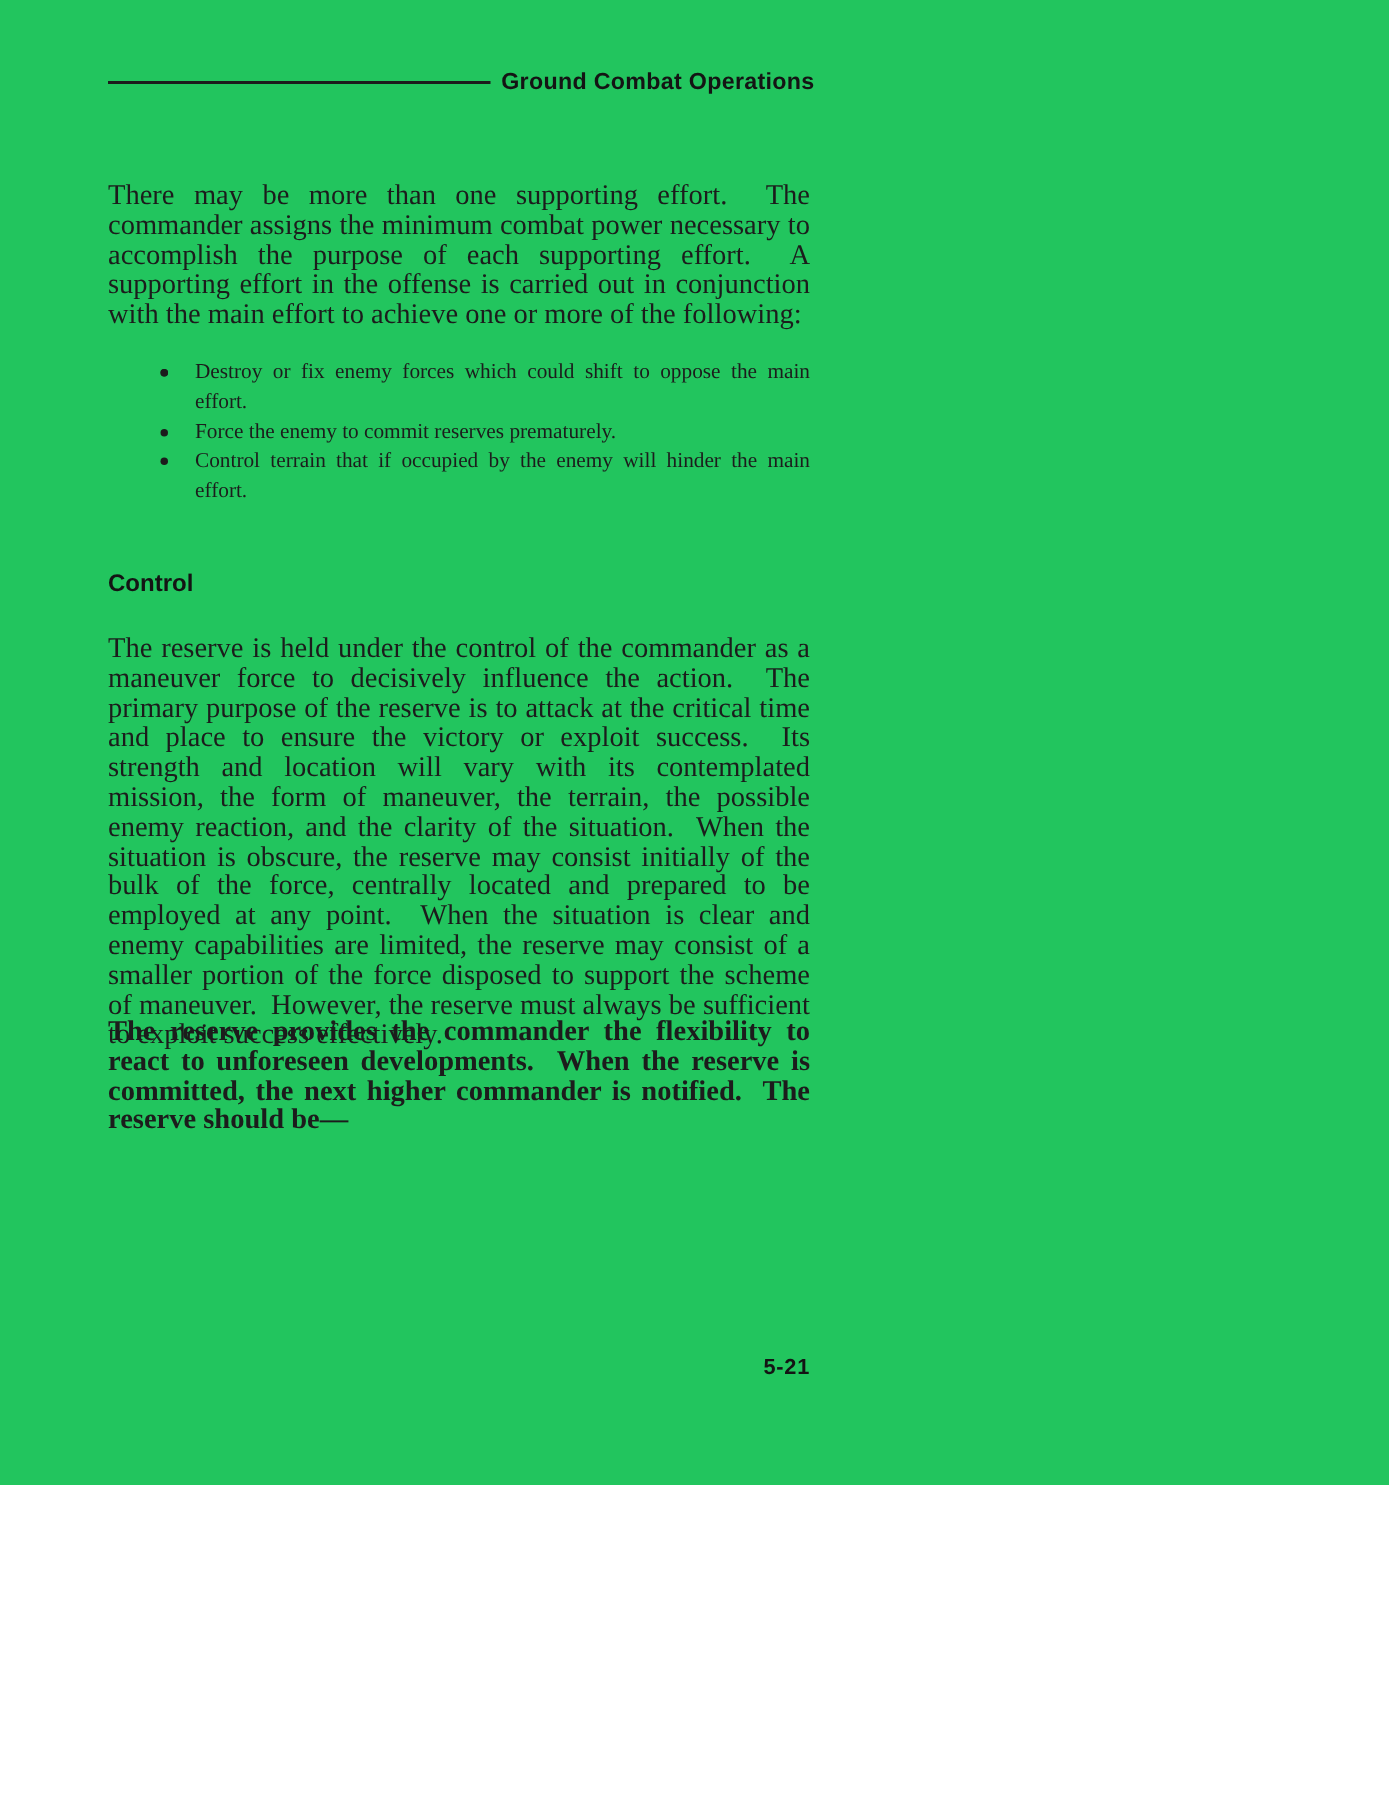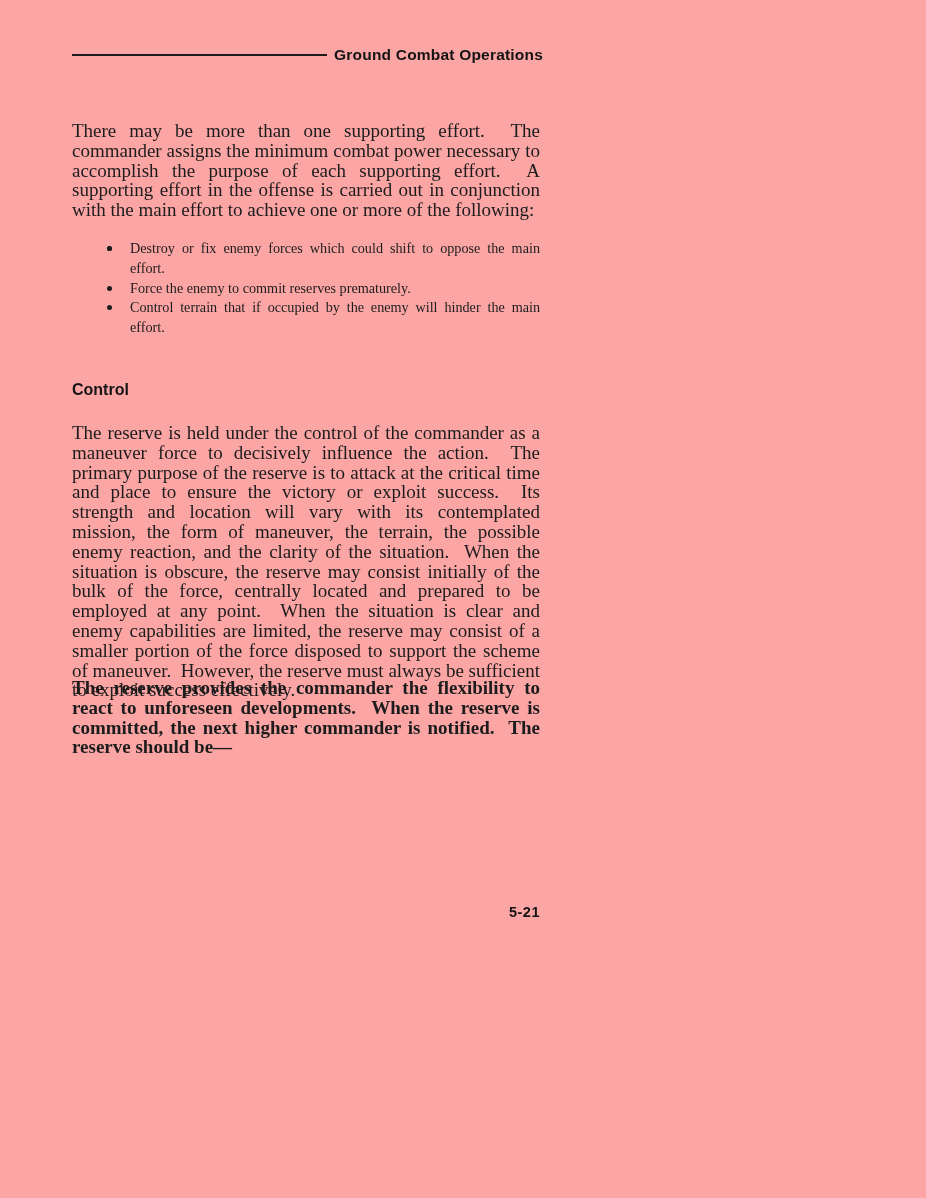--- a/index.html
+++ b/index.html
@@ -3,22 +3,22 @@
 <meta charset="utf-8">
 <style>
   html, body {
     margin: 0;
     padding: 0;
     background: #ffffff;
   }
   .page {
     position: relative;
     width: 926px;
-    height: 1198px;
-    background: #fca5a5;
+    height: 990px;
+    background: #22c55e;
     font-family: "Liberation Serif", serif;
     color: #1c1c1c;
     overflow: hidden;
   }
   
   .doc-header {
     position: absolute;
     left: 72px;
     top: 46px;
     width: 471px;

